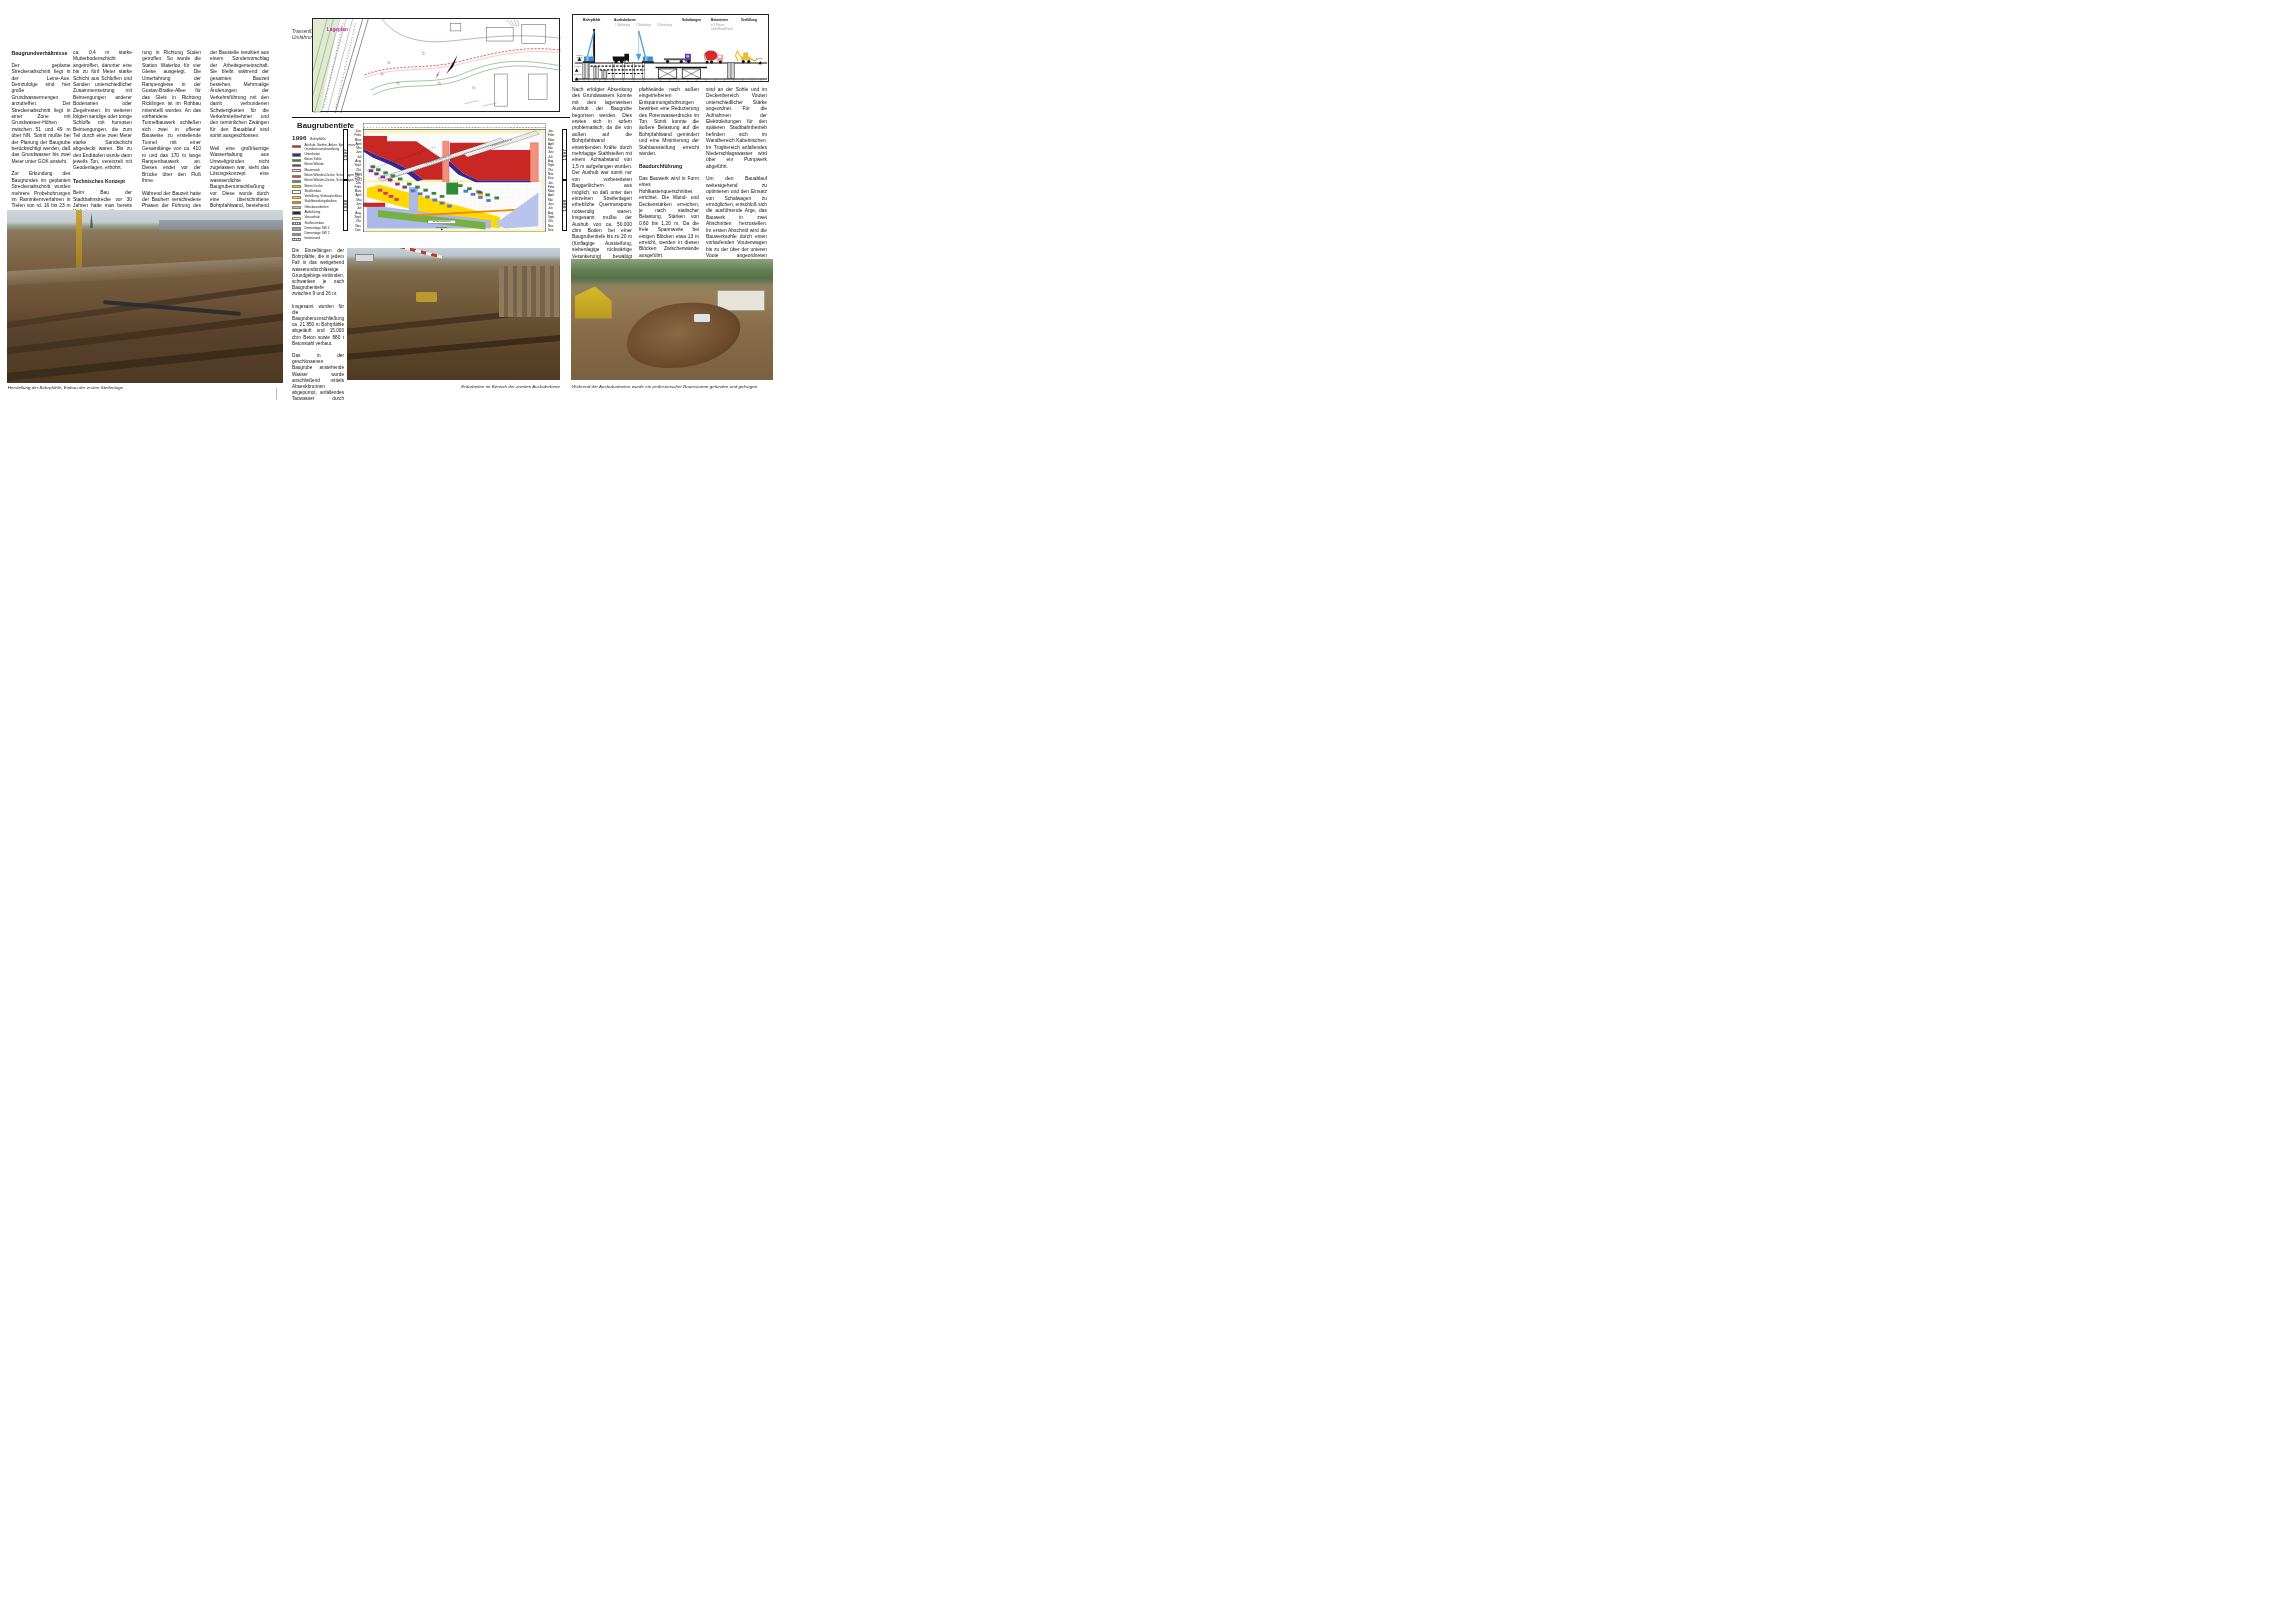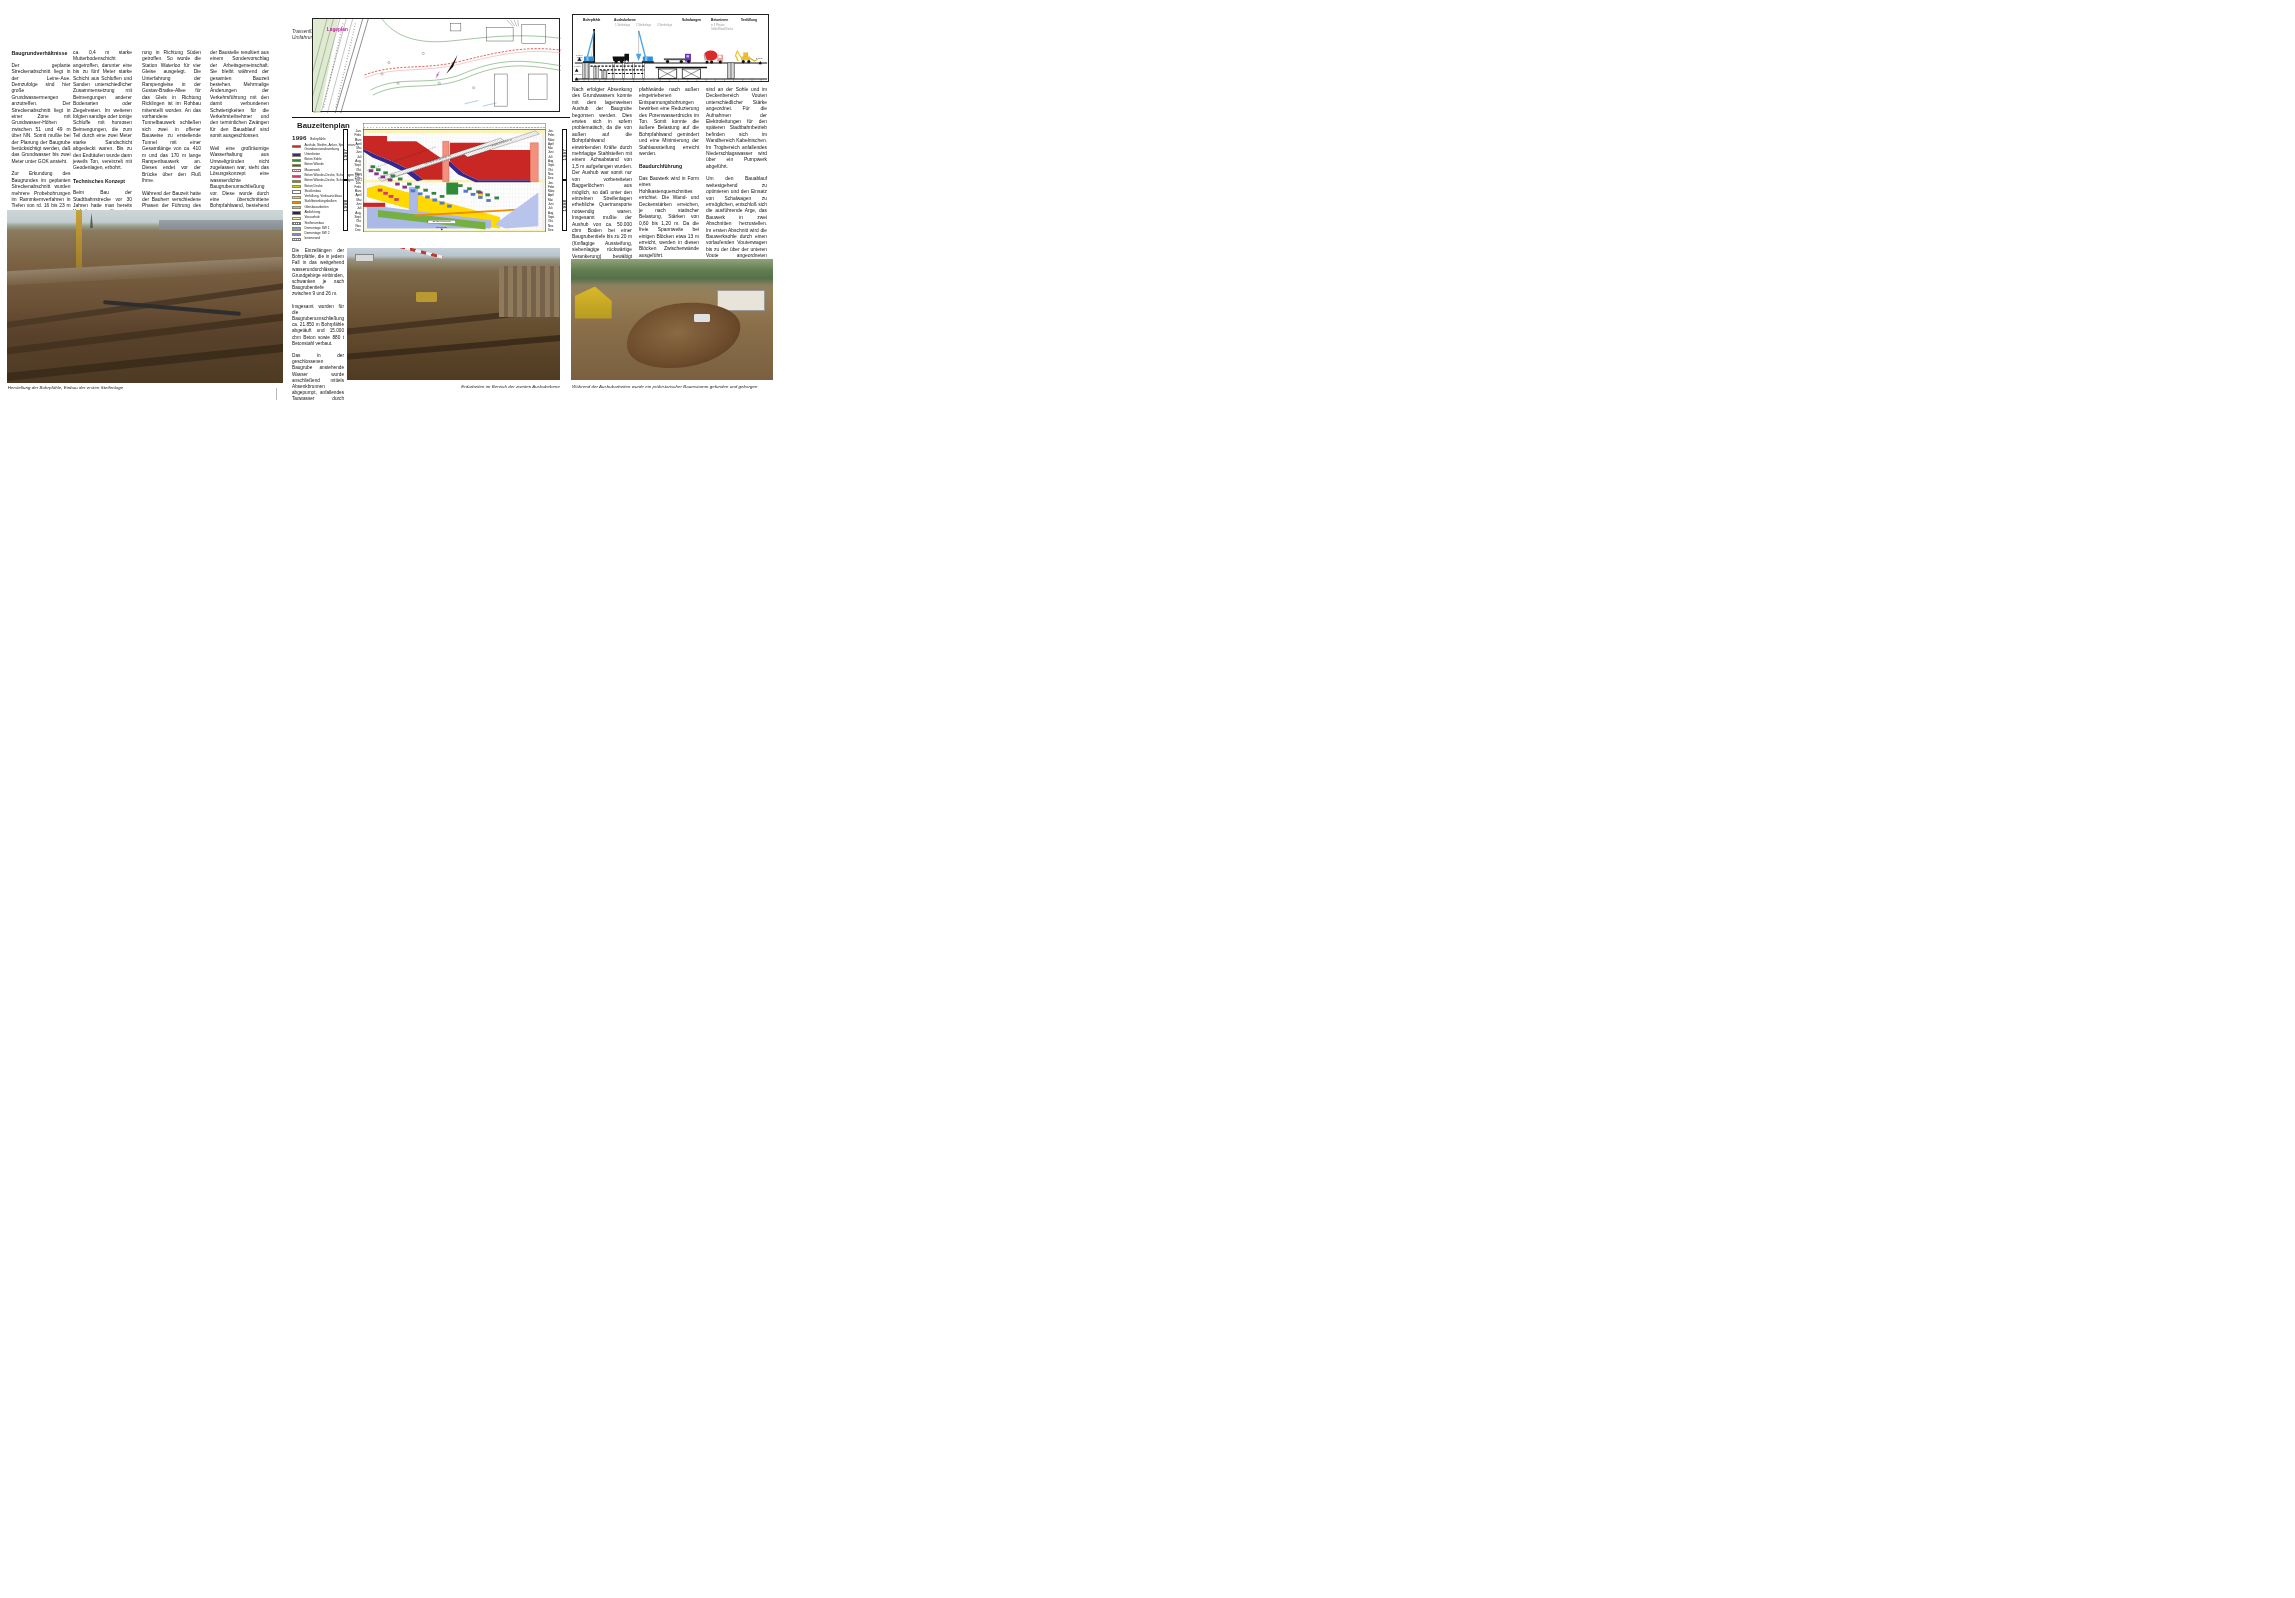--- a/index.html
+++ b/index.html
@@ -122,21 +122,21 @@
       <path d="M268,128 l5,-7 l-4,2 l6,-8" stroke="#c0269c" stroke-width="1.4" fill="none" data-name="north-mark-icon"></path>
       <g stroke="#2a6fd0" stroke-width="0.8" fill="none">
         <line x1="330" y1="185" x2="360" y2="178"></line>
           <line x1="370" y1="190" x2="400" y2="183"></line>
       </g>
     </svg>
     <span id="map-label" data-name="map-label">Lageplan</span>
   </div>
 
   <div id="mid-rule" data-name="section-rule"></div>
-  <div id="bz-title" data-name="chart-title">Bauzeitenplan</div>
+  <div id="bz-title" data-name="chart-title">Baugrubentiefe</div>
 
   <div id="legend" data-name="chart-legend">
     <div class="lg-year-row" data-name="legend-year-row">
       <span class="lg-year" data-name="legend-year">1996</span>
       <span class="lg-lb" data-name="legend-label">Bohrpfähle</span>
     </div>
 
     <div class="lg-row" data-name="legend-item">
         <span class="lg-sw" data-name="legend-swatch" style="background: rgb(201, 39, 35);"></span>
         <span class="lg-lb" data-name="legend-label">Aushub, Steifen, Anker, Spritzbeton, Grundwasserabsenkung</span>

